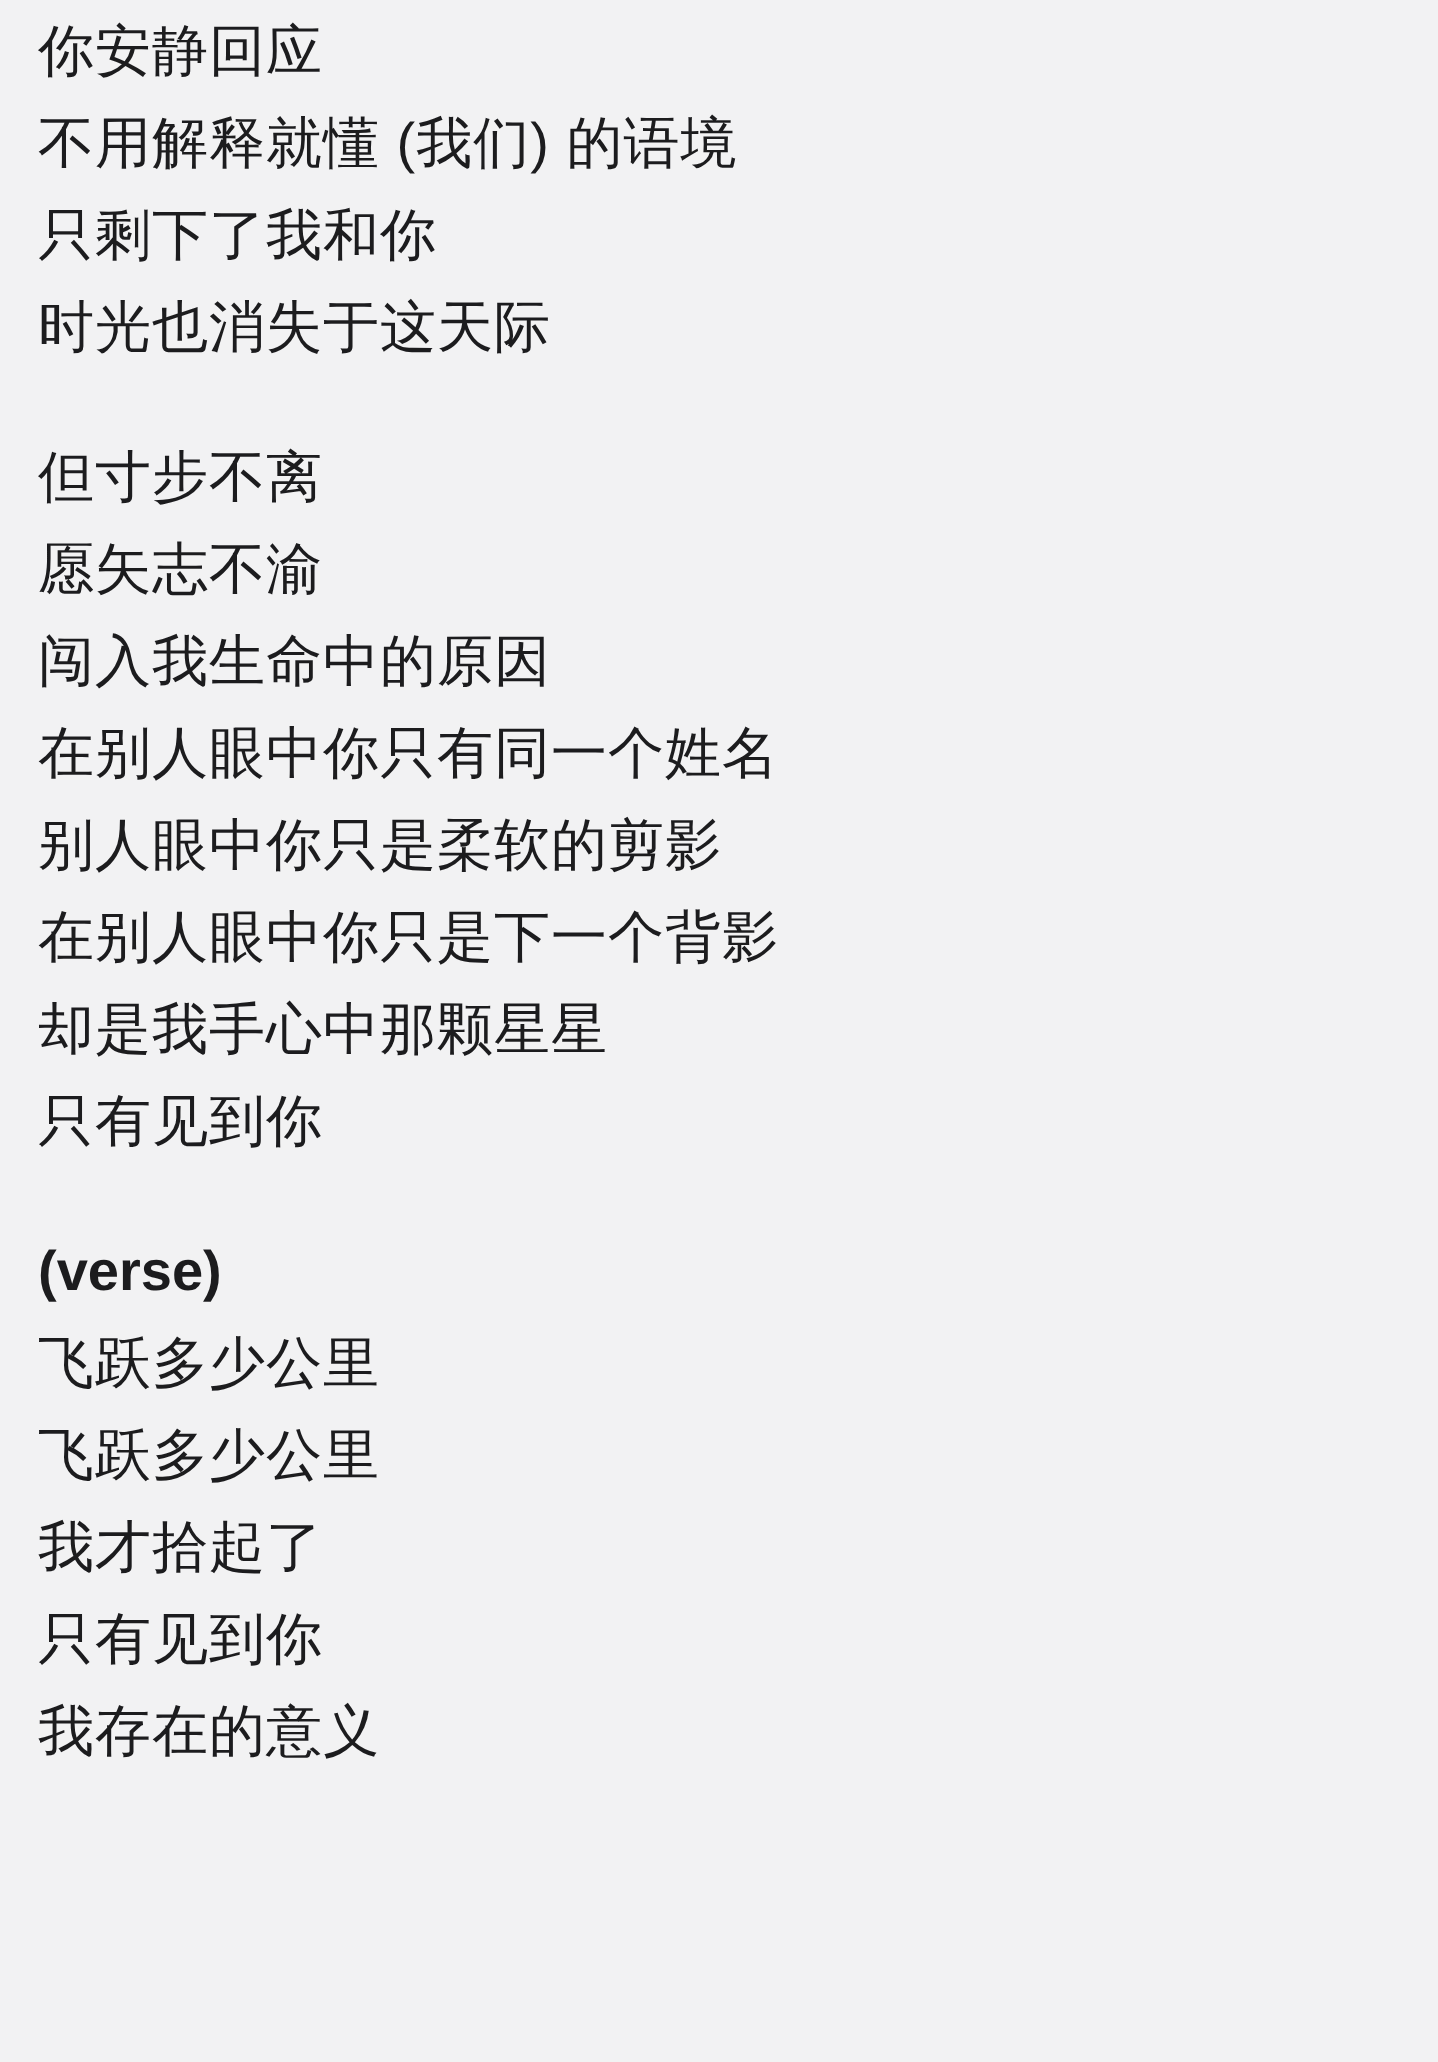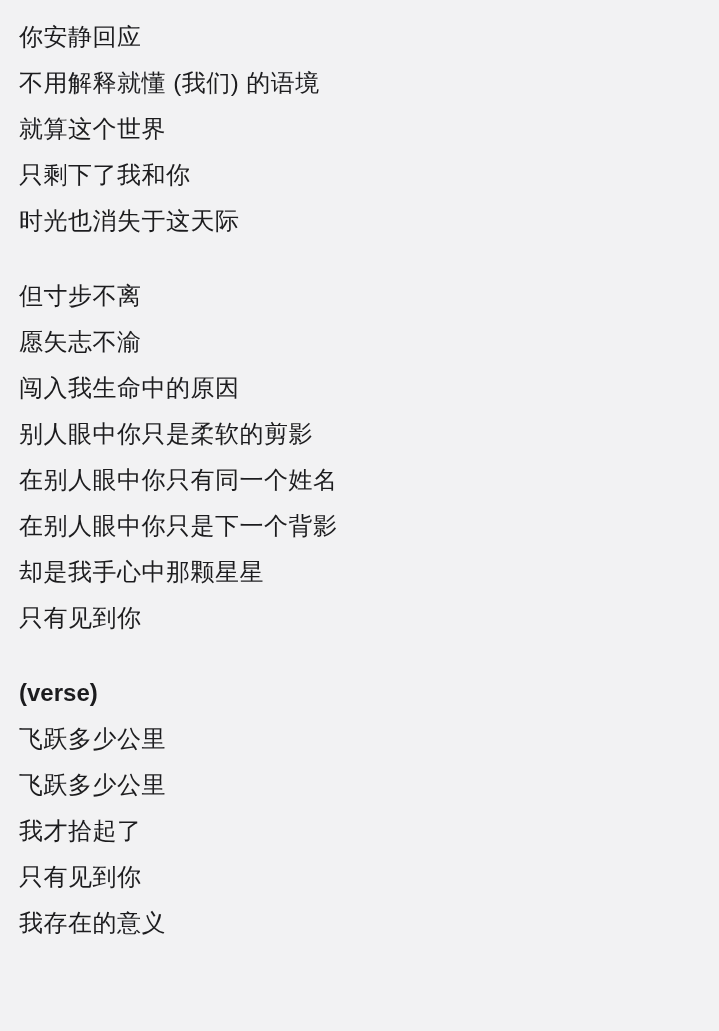--- a/index.html
+++ b/index.html
@@ -9,24 +9,23 @@
   body {
     width: 719px;
     height: 1031px;
     overflow: hidden;
     background: #f2f2f3;
     color: #1c1c1e;
     font-family: "Liberation Sans", sans-serif;
   }
   .lyrics {
     padding: 3px 12px 0 19px;
-    font-size: 24px;
+    font-size: 28px;
     line-height: 46px;
     letter-spacing: 0.5px;
-    margin-top: 11px;
   }
   .stanza {
     margin: 0 0 29px 0;
   }
   .line {
     white-space: pre-wrap;
     font-weight: 400;
   }
   .section-header {
     font-weight: 700;
@@ -34,31 +33,30 @@
   }
 </style>
 </head>
 <body style="background: rgb(242, 242, 243); color: rgb(28, 28, 30);">
 
 <div class="lyrics">
 
   <div class="stanza">
     <div class="line">你安静回应</div>
     <div class="line">不用解释就懂 (我们) 的语境</div>
-    <div class="line">就算这个世界</div>
     <div class="line">只剩下了我和你</div>
     <div class="line">时光也消失于这天际</div>
   </div>
 
   <div class="stanza">
     <div class="line">但寸步不离</div>
     <div class="line">愿矢志不渝</div>
     <div class="line">闯入我生命中的原因</div>
+    <div class="line">在别人眼中你只有同一个姓名</div>
     <div class="line">别人眼中你只是柔软的剪影</div>
-    <div class="line">在别人眼中你只有同一个姓名</div>
     <div class="line">在别人眼中你只是下一个背影</div>
     <div class="line">却是我手心中那颗星星</div>
     <div class="line">只有见到你</div>
   </div>
 
   <div class="stanza">
     <div class="line section-header">(verse)</div>
     <div class="line">飞跃多少公里</div>
     <div class="line">飞跃多少公里</div>
     <div class="line">我才拾起了</div>

